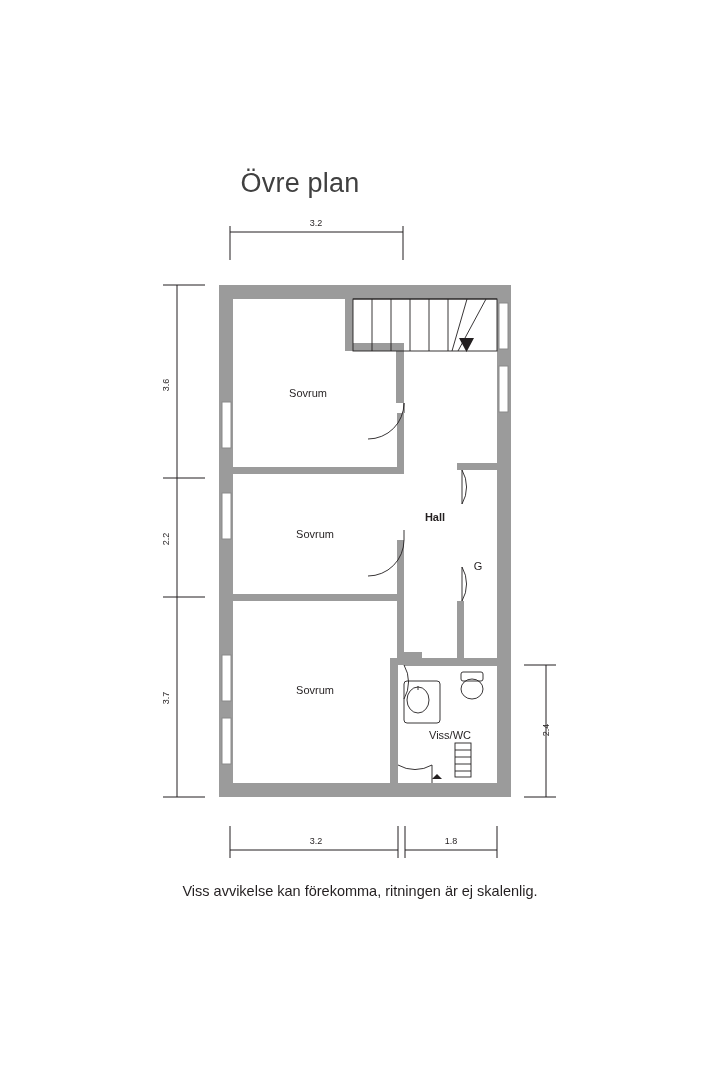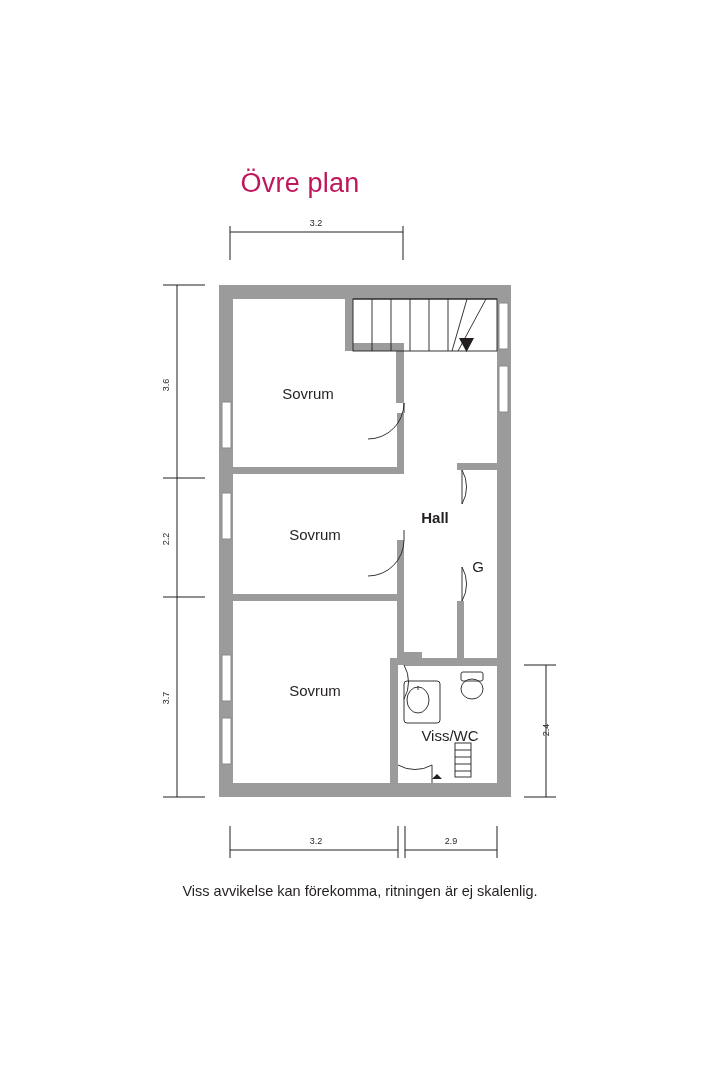--- a/index.html
+++ b/index.html
@@ -26,36 +26,36 @@
 
   .title {
     position: absolute;
     left: 0;
     top: 168px;
     width: 600px;
     text-align: center;
     font-size: 27px;
     font-weight: 400;
     letter-spacing: 0.2px;
-    color: #be185d;
+    color: #404040;
   }
 
   .footnote {
     position: absolute;
     left: 0;
     top: 883px;
     width: 720px;
     text-align: center;
     font-size: 14.5px;
     color: #231f20;
   }
 
   .room-label {
     position: absolute;
-    font-size: 15px;
+    font-size: 11px;
     color: #231f20;
     white-space: nowrap;
     transform: translate(-50%, -50%);
   }
 
   .dim-label {
     position: absolute;
     font-size: 9px;
     color: #231f20;
     white-space: nowrap;
@@ -216,13 +216,13 @@
 
 <div class="dim-label" style="left:316px; top:223px;">3.2</div>
 
 <div class="dim-label vert" style="left:166px; top:385px;">3.6</div>
 <div class="dim-label vert" style="left:166px; top:539px;">2.2</div>
 <div class="dim-label vert" style="left:166px; top:698px;">3.7</div>
 
 <div class="dim-label vert" style="left:546px; top:730px;">2.4</div>
 
 <div class="dim-label" style="left:316px; top:841px;">3.2</div>
-<div class="dim-label" style="left:451px; top:841px;">2.9</div>
+<div class="dim-label" style="left:451px; top:841px;">1.8</div>
 
 </body></html>

